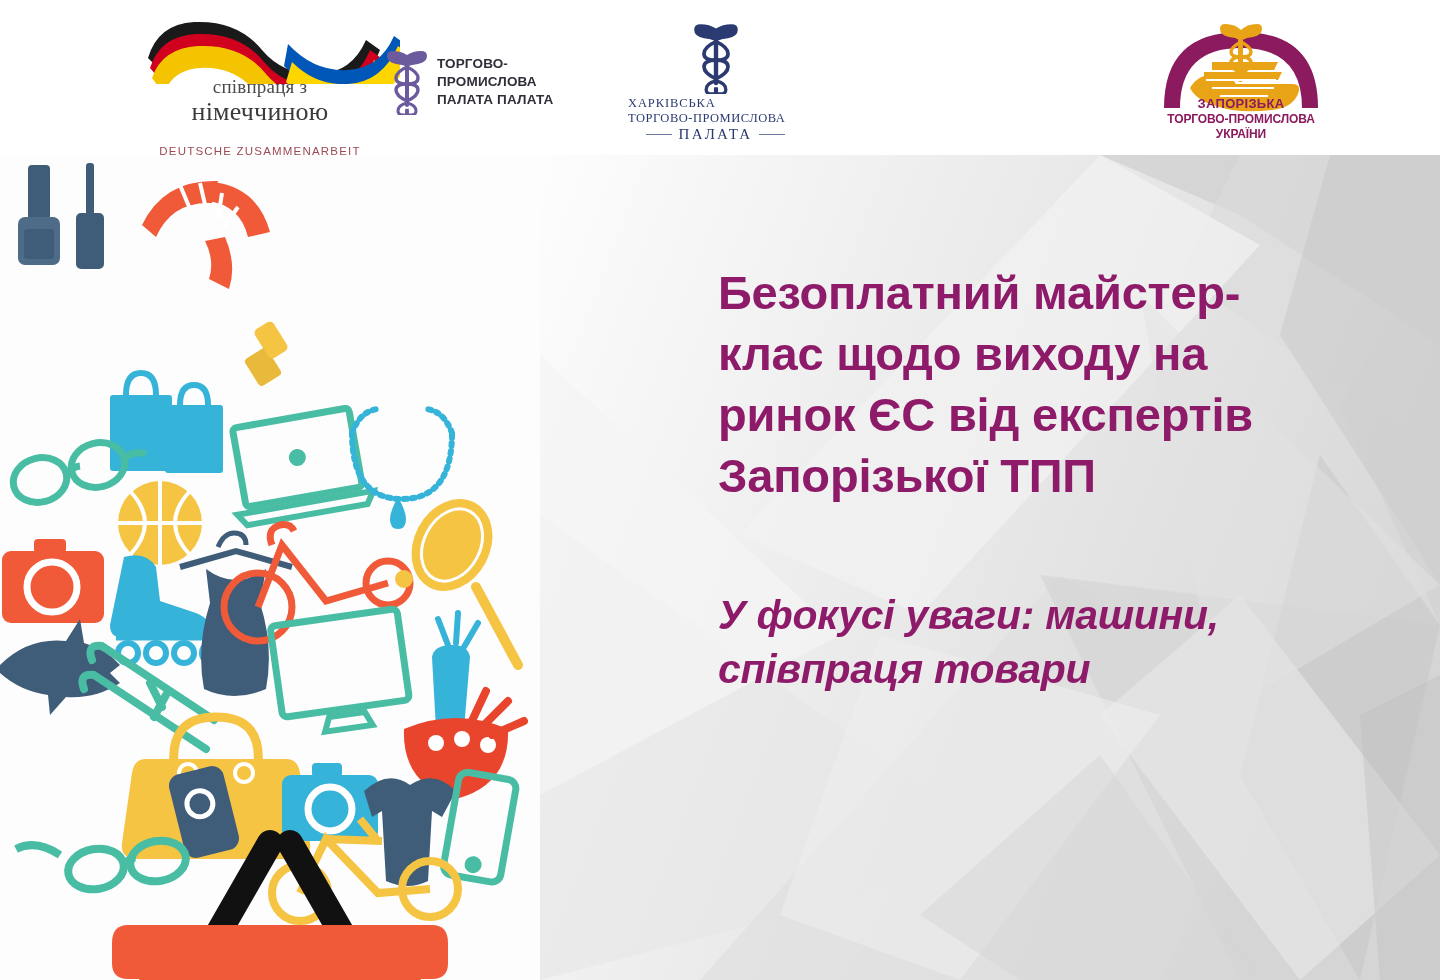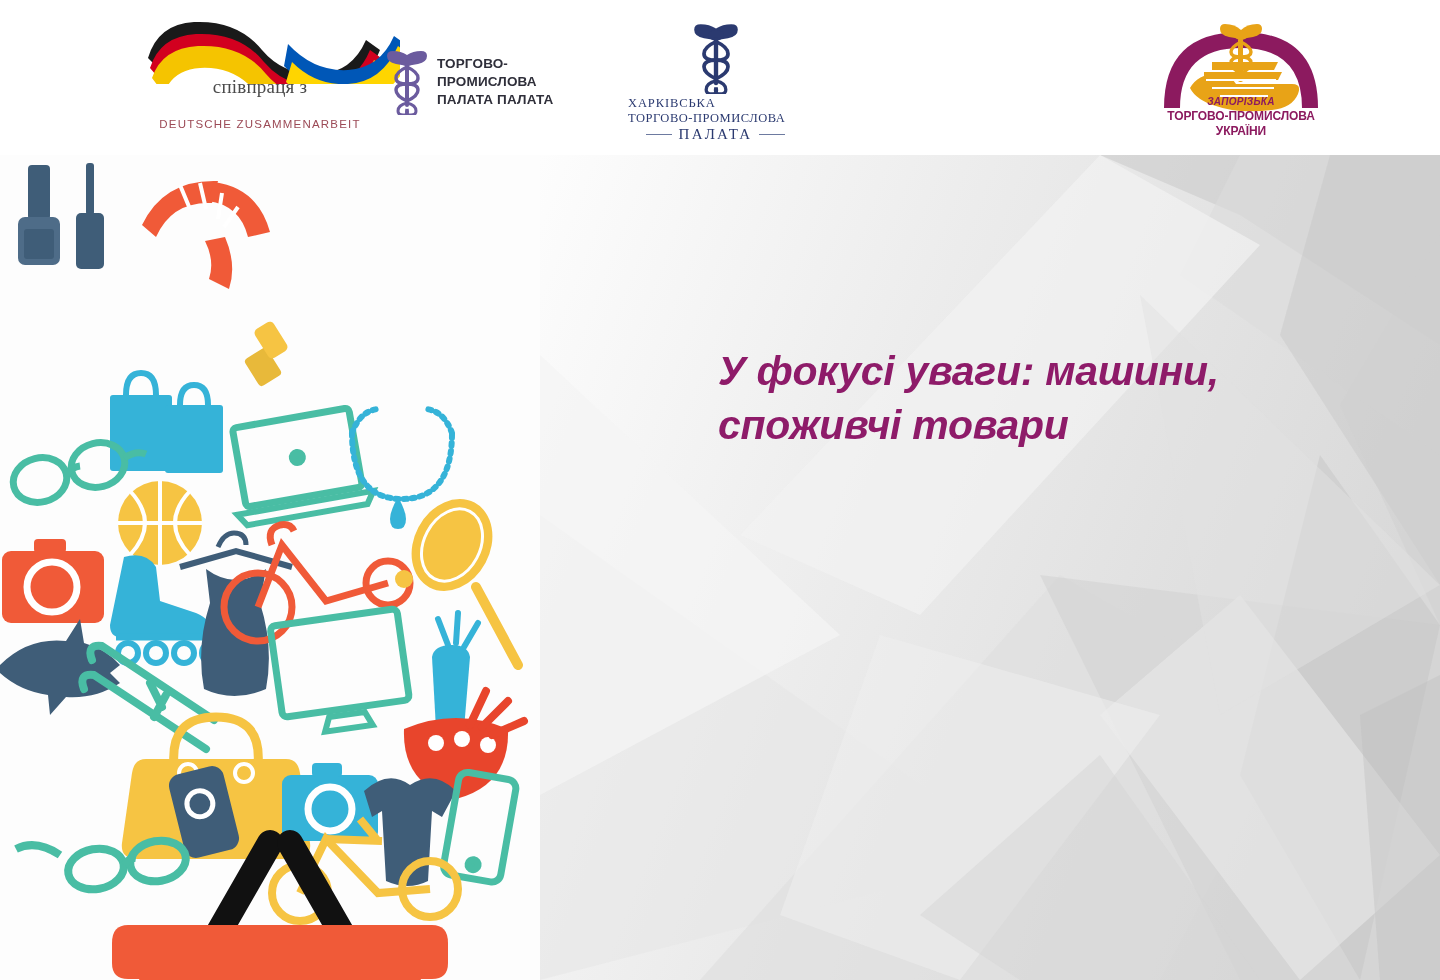--- a/index.html
+++ b/index.html
@@ -92,21 +92,21 @@
   .logo-zp {
     position: absolute;
     left: 1146px; top: 16px;
     width: 190px; height: 120px;
   }
   .zp-text {
     position: absolute; left: 0; top: 80px; width: 190px;
     text-align: center; color: #8c1a5f;
     font-weight: bold; line-height: 1.25;
   }
-  .zp-l1 { font-size: 10px; letter-spacing: .3px; font-style: italic; }
+  .zp-l1 { font-size: 13px; letter-spacing: .3px; }
   .zp-l2 { font-size: 12px; letter-spacing: -.1px; }
 
   
   .collage {
     position: absolute;
     left: 0; top: 155px;
     width: 540px; height: 825px;
     background: #fdfdfd;
     overflow: hidden;
   }
@@ -361,35 +361,37 @@
         <polygon points="340,480 620,560 420,825 240,760" fill="#efefef" opacity=".55"></polygon>
         <polygon points="0,200 300,480 0,640" fill="#f4f4f4" opacity=".75"></polygon>
         <polygon points="600,140 900,430 680,560" fill="#e2e2e2" opacity=".5"></polygon>
         <polygon points="380,760 560,600 720,825 480,825" fill="#d6d6d6" opacity=".5"></polygon>
         <polygon points="820,560 900,520 900,825 840,825" fill="#bdbdbd" opacity=".4"></polygon>
       </g>
     </svg>
   </div>
 
   <div class="text-block">
-    <div class="subline">У фокусі уваги: машини, споживчі товари</div>
+    <div class="headline">Безоплатний майстер-клас щодо виходу на ринок ЄС від експертів Запорізької ТПП</div>
+    <div class="subline">У фокусі уваги: машини, співпраця товари</div>
   </div>
 
   <div class="logo-bar">
 
     <div class="logo-de">
       <svg class="de-flag-svg" width="260" height="70" viewBox="0 0 260 70" xmlns="http://www.w3.org/2000/svg" aria-hidden="true">
         <path d="M8 44 q10-34 46-36 q44-2 68 28 q22 26 58 24 q32-2 46-34 l14 10 q-16 40-58 44 q-44 4-70-26 q-22-26-56-24 q-28 2-36 26z" fill="#1a1a1a"></path>
         <path d="M10 54 q10-32 46-34 q44-2 68 28 q22 26 58 24 q34-2 48-36 l14 10 q-18 42-60 46 q-44 4-70-26 q-22-26-56-24 q-28 2-36 26z" fill="#d2001f"></path>
         <path d="M12 64 q10-30 46-32 q44-2 68 28 q22 26 58 24 q34-2 50-38 l14 10 q-20 44-62 48 q-44 4-70-26 q-22-26-56-24 q-28 2-36 26z" fill="#f5c400"></path>
         <path d="M148 30 q26 28 60 26 q32-2 46-34 l14 10 q-16 40-58 44 q-40 4-66-24z" fill="#0057b7"></path>
         <path d="M152 48 q24 24 56 22 q34-2 50-38 l14 10 q-20 44-62 48 q-38 4-64-22z" fill="#ffd500"></path>
       </svg>
       <div class="de-text">
         <div class="de-l1">співпраця з</div>
+        <div class="de-l2">німеччиною</div>
         <div class="de-l3">DEUTSCHE ZUSAMMENARBEIT</div>
       </div>
     </div>
 
     <div class="logo-ua">
       <svg class="cad" width="42" height="66" viewBox="0 0 42 66" xmlns="http://www.w3.org/2000/svg" aria-hidden="true">
         <g fill="#6b5b9e">
           <path d="M21 6 q-6-4-14-4 q-6 0-6 5 q0 6 9 8 q6 1 11 2z"></path>
           <path d="M21 6 q6-4 14-4 q6 0 6 5 q0 6-9 8 q-6 1-11 2z"></path>
           <ellipse cx="21" cy="12" rx="7" ry="5"></ellipse>

